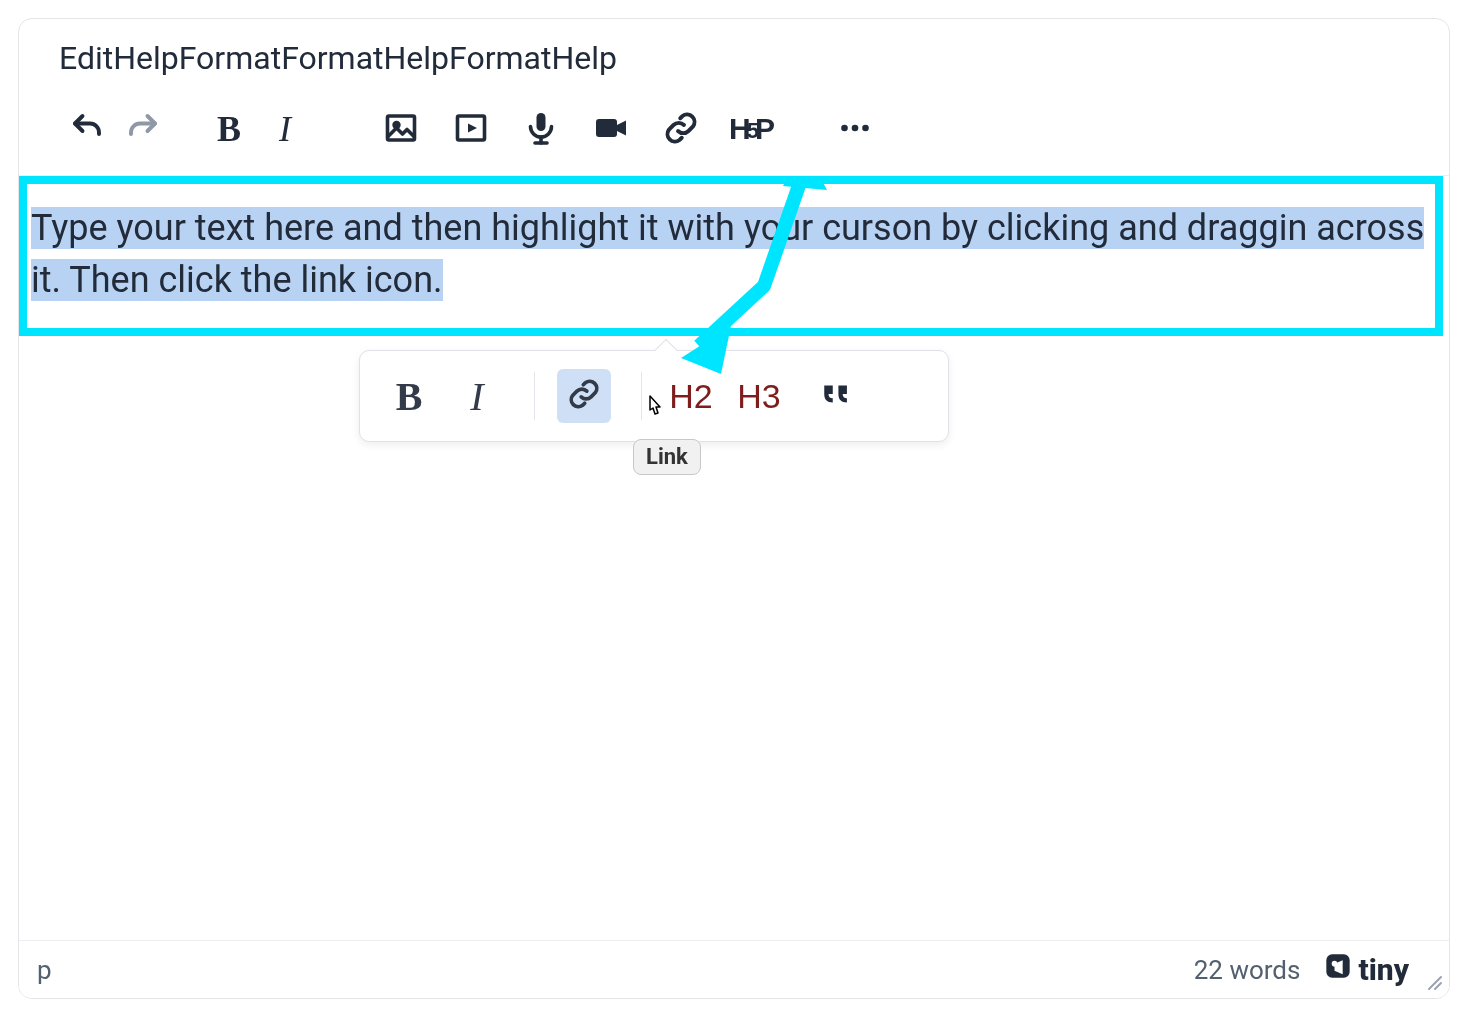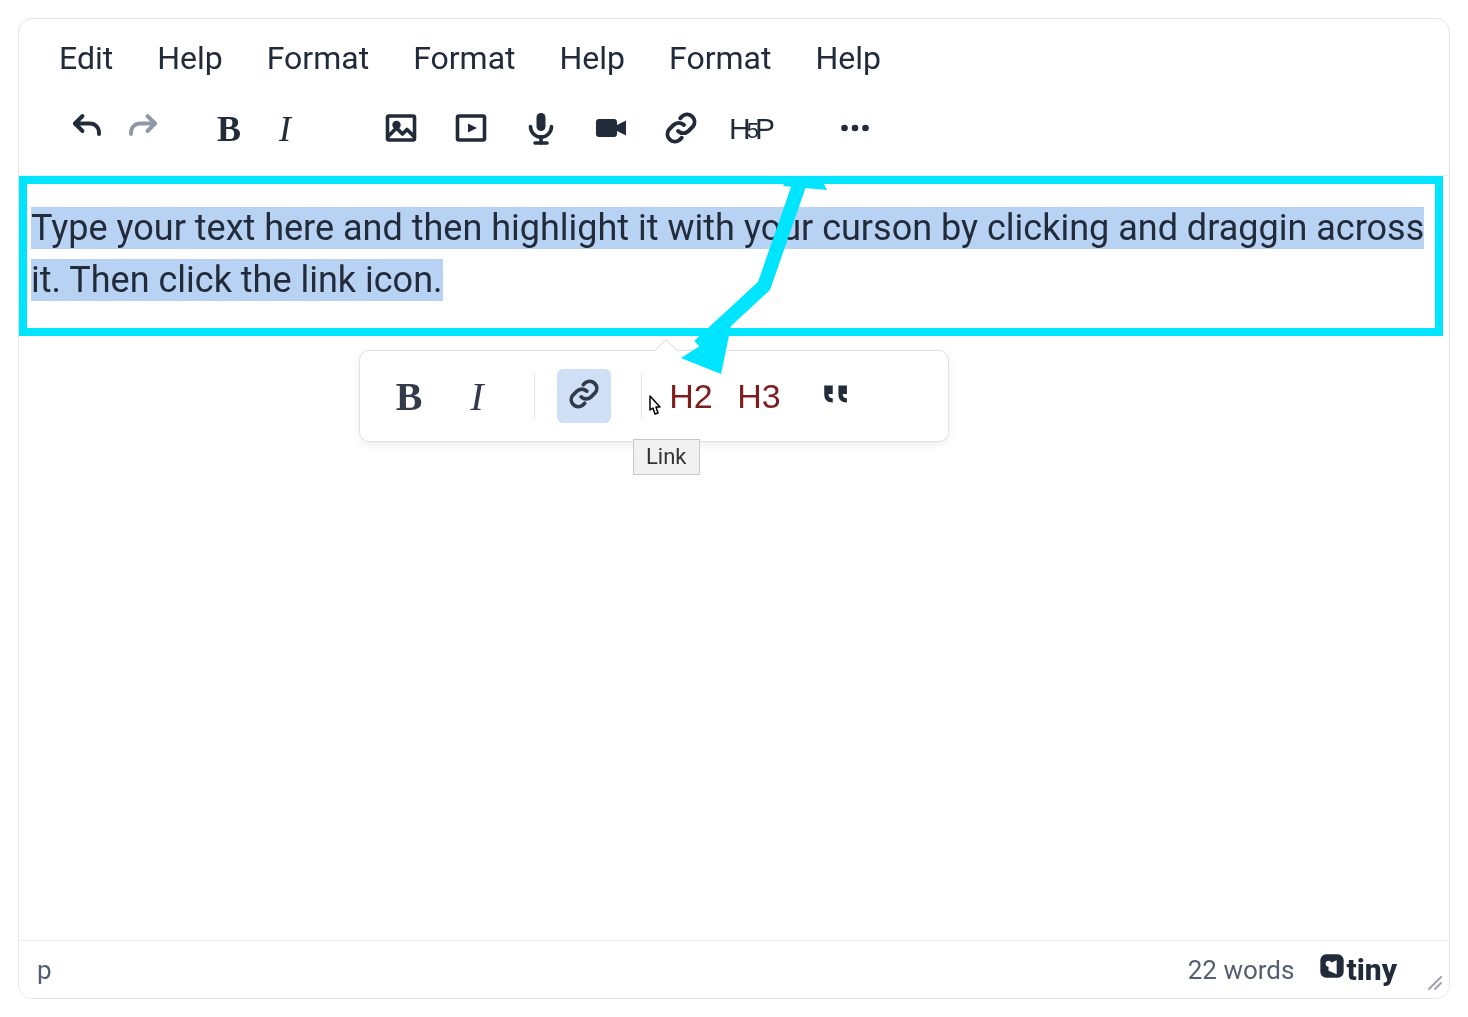--- a/index.html
+++ b/index.html
@@ -20,21 +20,20 @@
     height: 100%;
     display: flex;
     flex-direction: column;
     overflow: hidden;
     background: #fff;
   }
 
   
   .menubar {
     display: flex;
-    gap: 44px;
     padding: 20px 40px 14px 40px;
     font-size: 32px;
     font-weight: 400;
     color: #222b3a;
   }
   .menubar-item { cursor: pointer; }
 
   
   .toolbar {
     display: flex;
@@ -54,21 +53,21 @@
     cursor: pointer;
     color: #222b3a;
     border-radius: 6px;
   }
   .tool-sep {
     width: 30px;
   }
   .tool-btn svg { width: 36px; height: 36px; }
   .bold-glyph { font-weight: 900; font-size: 36px; font-family: Georgia, serif; }
   .italic-glyph { font-style: italic; font-weight: 500; font-size: 36px; font-family: Georgia, 'Times New Roman', serif; }
-  .hp-glyph { font-weight: 400; font-size: 30px; letter-spacing: -2px; font-family: Arial, sans-serif; }
+  .hp-glyph { font-weight: 700; font-size: 30px; letter-spacing: -2px; font-family: Arial, sans-serif; }
   .hp-glyph .five { font-size: 22px; vertical-align: 1px; margin: 0 -2px; }
 
   
   .content-area {
     flex: 1;
     position: relative;
     overflow: hidden;
   }
   .highlight-box {
     position: absolute;
@@ -164,46 +163,47 @@
   .tooltip {
     position: absolute;
     top: 263px;
     left: 614px;
     background: #f1f1f1;
     border: 1px solid #c6c8cc;
     padding: 4px 12px 5px 12px;
     font-size: 22px;
     color: #333;
     z-index: 8;
-    border-radius: 0;
+    border-radius: 8px;
+    font-weight: bold;
   }
 
   
   .footer {
     border-top: 1px solid #eceef1;
     display: flex;
     align-items: center;
     padding: 8px 20px 8px 18px;
     font-size: 26px;
     color: #54606f;
     height: 58px;
     background: #fff;
     position: relative;
   }
   .footer .path { flex: 0 0 auto; }
   .footer .spacer { flex: 1 1 auto; }
   .footer .words { margin-right: 24px; text-align: center; }
   .footer .brand {
     display: inline-flex;
     align-items: center;
-    gap: 0;
+    gap: 6px;
     font-weight: 800;
     font-size: 30px;
     color: #222b3a;
-    margin-right: 32px;
+    margin-right: 20px;
   }
   .footer .brand svg { width: 28px; height: 28px; }
   .footer .resize {
     color: #9aa2af;
     font-size: 20px;
     position: absolute;
     right: 6px;
     bottom: 2px;
   }
 </style>

